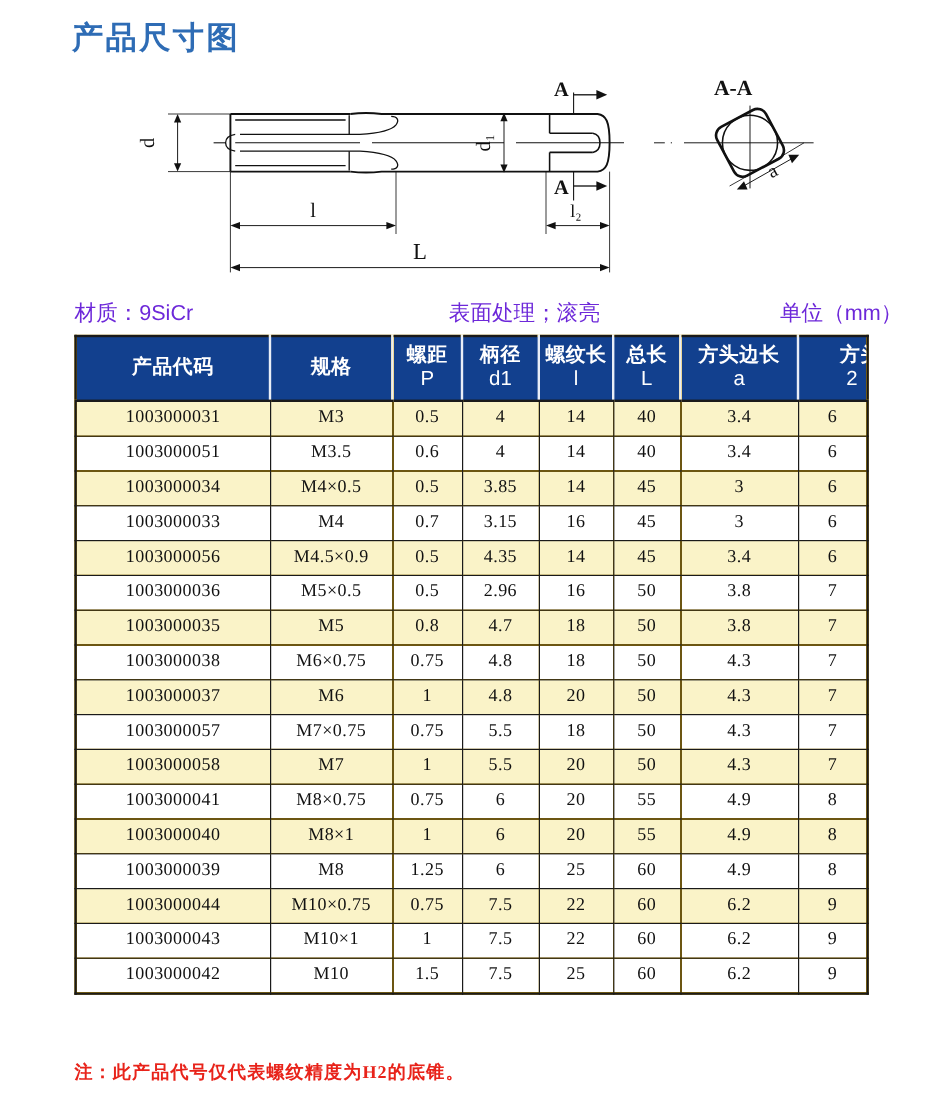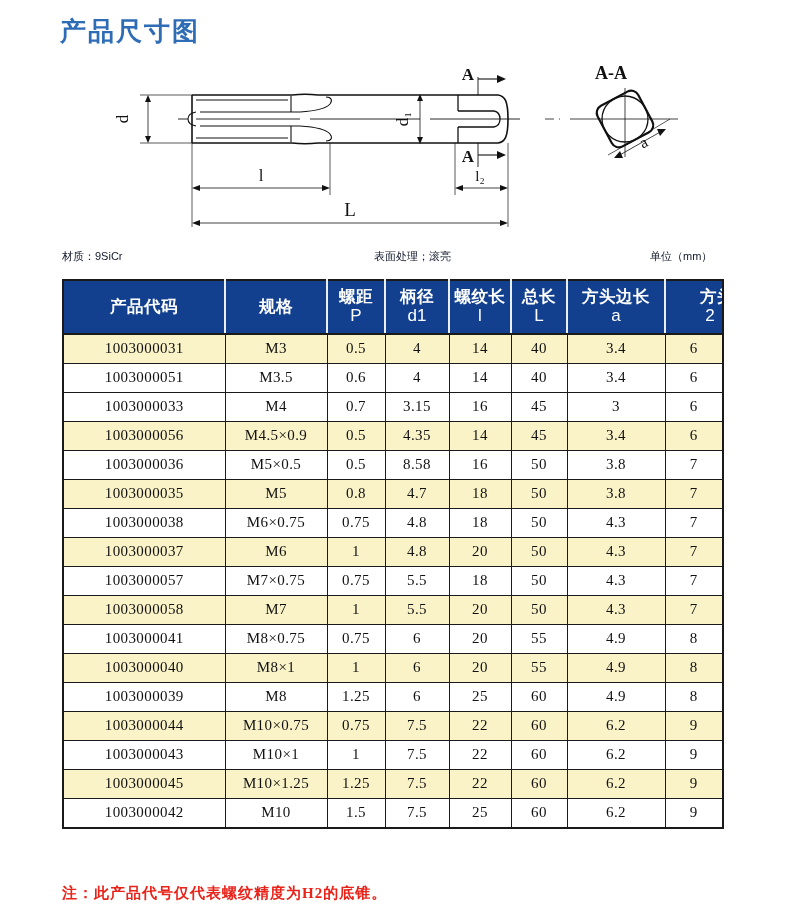--- a/index.html
+++ b/index.html
@@ -37,22 +37,22 @@
   }
   #drawing svg { display: block; }
 
   
   #spec-line {
     position: absolute;
     left: 62px;
     top: 249px;
     width: 660px;
     height: 18px;
-    font-size: 11px;
-    color: #0f172a;
+    font-size: 18px;
+    color: #6d28d9;
   }
   #spec-line .sp { position: absolute; white-space: nowrap; }
   #spec-line .sp-material { left: 0px; }
   #spec-line .sp-surface  { left: 312px; text-align: right; }
   #spec-line .sp-unit     { left: 588px; }
 
   
   #spec-table {
     position: absolute;
     left: 62px;
@@ -304,20 +304,30 @@
       <tr class="plain">
         <td>1003000051</td>
         <td>M3.5</td>
         <td>0.6</td>
         <td>4</td>
         <td>14</td>
         <td>40</td>
         <td>3.4</td>
         <td>6</td>
       </tr>
+      <tr class="alt">
+        <td>1003000034</td>
+        <td>M4×0.5</td>
+        <td>0.5</td>
+        <td>3.85</td>
+        <td>14</td>
+        <td>45</td>
+        <td>3</td>
+        <td>6</td>
+      </tr>
       <tr class="plain">
         <td>1003000033</td>
         <td>M4</td>
         <td>0.7</td>
         <td>3.15</td>
         <td>16</td>
         <td>45</td>
         <td>3</td>
         <td>6</td>
       </tr>
@@ -328,21 +338,21 @@
         <td>4.35</td>
         <td>14</td>
         <td>45</td>
         <td>3.4</td>
         <td>6</td>
       </tr>
       <tr class="plain">
         <td>1003000036</td>
         <td>M5×0.5</td>
         <td>0.5</td>
-        <td>8.58</td>
+        <td>2.96</td>
         <td>16</td>
         <td>50</td>
         <td>3.8</td>
         <td>7</td>
       </tr>
       <tr class="alt">
         <td>1003000035</td>
         <td>M5</td>
         <td>0.8</td>
         <td>4.7</td>
@@ -434,30 +444,20 @@
       <tr class="plain">
         <td>1003000043</td>
         <td>M10×1</td>
         <td>1</td>
         <td>7.5</td>
         <td>22</td>
         <td>60</td>
         <td>6.2</td>
         <td>9</td>
       </tr>
-      <tr class="alt">
-        <td>1003000045</td>
-        <td>M10×1.25</td>
-        <td>1.25</td>
-        <td>7.5</td>
-        <td>22</td>
-        <td>60</td>
-        <td>6.2</td>
-        <td>9</td>
-      </tr>
       <tr class="plain">
         <td>1003000042</td>
         <td>M10</td>
         <td>1.5</td>
         <td>7.5</td>
         <td>25</td>
         <td>60</td>
         <td>6.2</td>
         <td>9</td>
       </tr>

